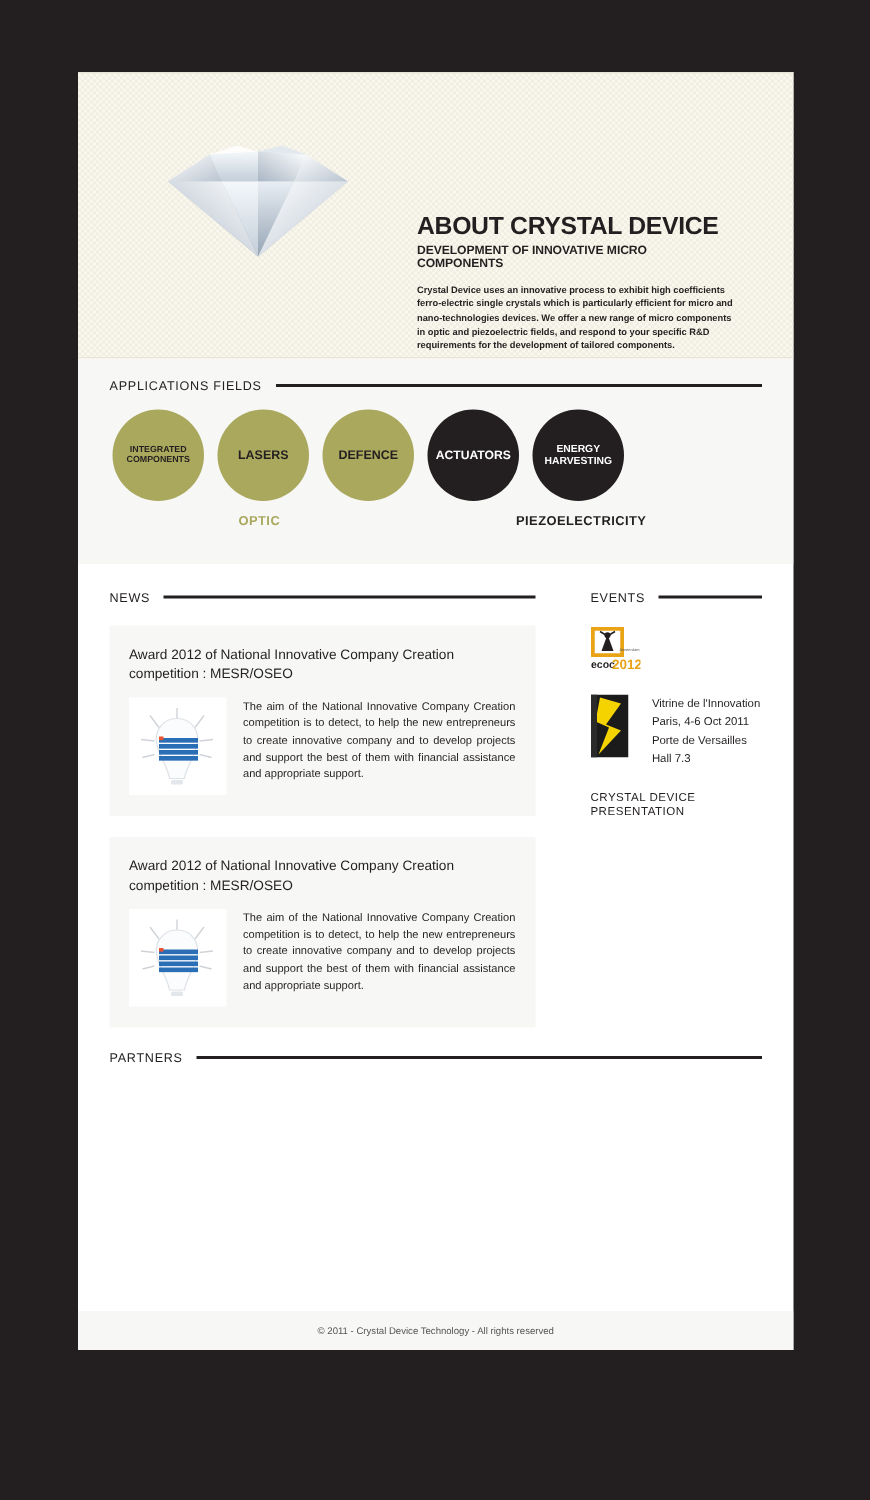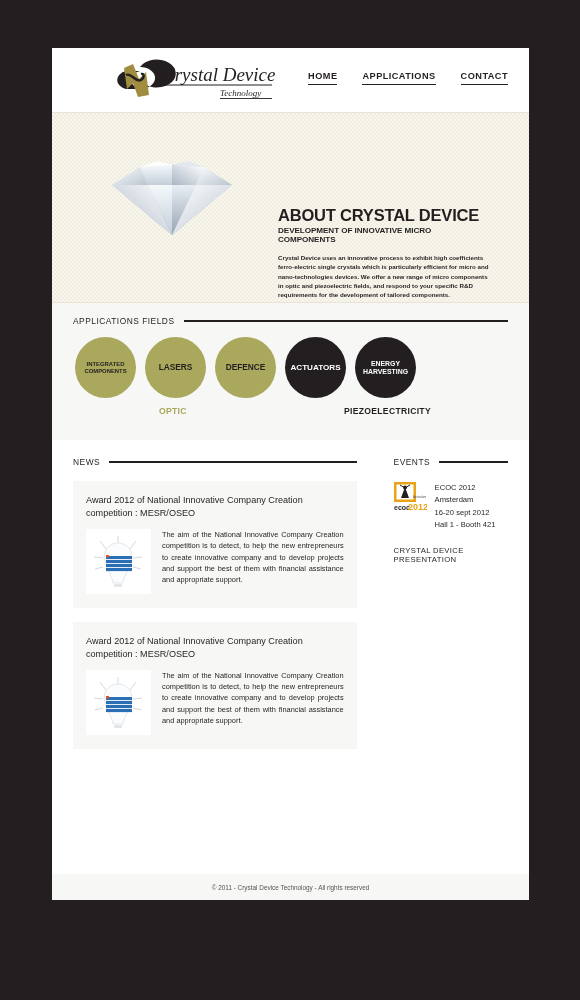--- a/index.html
+++ b/index.html
@@ -262,39 +262,20 @@
   .footer span {
     font-size: 6.4px;
     color: #555;
   }
 </style>
 </head>
 <body>
 
 <div class="page">
 
-  <div class="header">
-    <div class="logo">
-      <svg width="175" height="42" viewBox="0 0 175 42">
-        <path d="M40 21 A19 14 0 1 0 40 8 A13 9.5 0 1 1 40 30 Z" fill="#231f20"></path>
-        <path d="M26 12 A13 9.5 0 0 0 26 30 L40 30 A13 9.5 0 0 1 40 12 Z" fill="#231f20"></path>
-        <path d="M24 9 L33 5 L39 20 L46 13 L49 36 L38 38 L33 24 L27 30 Z" fill="#a08d3f"></path>
-        <path d="M26 16 C31 13, 36 24, 41 21 C45 18, 44 14, 41 15" stroke="#231f20" stroke-width="2.4" fill="none"></path>
-        <text x="62" y="22" font-family="'Liberation Serif', serif" font-size="19" font-style="italic" fill="#231f20">Crystal Device</text>
-        <line x1="62" y1="26" x2="172" y2="26" stroke="#231f20" stroke-width="1.1"></line>
-        <text x="120" y="37" font-family="'Liberation Serif', serif" font-size="9" font-style="italic" fill="#231f20">Technology</text>
-        <line x1="120" y1="39.5" x2="172" y2="39.5" stroke="#231f20" stroke-width="0.9"></line>
-      </svg>
-    </div>
-    <div class="nav">
-      <a href="#">HOME</a>
-      <a href="#">APPLICATIONS</a>
-      <a href="#">CONTACT</a>
-    </div>
-  </div>
 
   <div class="hero">
     <div class="hero-diamond">
       <svg width="140" height="110" viewBox="0 0 140 110">
         <defs>
           <linearGradient id="g1" x1="0" y1="0" x2="1" y2="1">
             <stop offset="0%" stop-color="#ffffff"></stop>
               <stop offset="100%" stop-color="#b9c4d0"></stop>
           </linearGradient>
           <linearGradient id="g2" x1="0" y1="0" x2="0" y2="1">
@@ -436,32 +417,48 @@
               <rect x="2.5" y="2.5" width="17" height="15" fill="#ffffff"></rect>
               <path d="M7 16 L11 5 L15 16 Z" fill="#231f20"></path>
               <circle cx="11" cy="5.5" r="2" fill="#231f20"></circle>
               <line x1="11" y1="6" x2="6" y2="3" stroke="#231f20" stroke-width="1"></line>
               <line x1="11" y1="6" x2="16" y2="3" stroke="#231f20" stroke-width="1"></line>
               <text x="0" y="27.5" font-family="'Liberation Sans', sans-serif" font-size="7" font-weight="700" fill="#231f20">ecoc</text>
               <text x="14" y="28" font-family="'Liberation Sans', sans-serif" font-size="9" font-weight="700" fill="#e8a317">2012</text>
               <text x="19" y="16" font-family="'Liberation Sans', sans-serif" font-size="2.6" fill="#5a5a5a">Amsterdam</text>
             </svg>
           </div>
+        </div>
+
+        <div class="event">
+          <div class="event-icon">
+            <svg width="25" height="42" viewBox="0 0 25 42">
+              <rect x="0" y="0" width="25" height="42" fill="#1b1b1b"></rect>
+              <path d="M6 2 L20 6 L10 20 L20 24 L5 40 L12 22 L3 18 Z" fill="#f5d300"></path>
+              <rect x="0" y="0" width="4" height="42" fill="#2a2a2a"></rect>
+            </svg>
+          </div>
           <div class="event-info">
-            <div>ECOC 2012</div>
-            <div>Amsterdam</div>
-            <div>16-20 sept 2012</div>
-            <div>Hall 1 - Booth 421</div>
+            <div>Vitrine de l'Innovation</div>
+            <div>Paris, 4-6 Oct 2011</div>
+            <div>Porte de Versailles</div>
+            <div>Hall 7.3</div>
           </div>
         </div>
-
       </div>
 
       <div class="presentation-head">CRYSTAL DEVICE PRESENTATION</div>
     </div>
   </div>
 
+  <div class="partners">
+    <div class="sec-head">
+      <span class="lbl">PARTNERS</span>
+      <span class="rule"></span>
+    </div>
+    <div class="partners-body"></div>
+  </div>
 
   <div class="footer">
     <span>© 2011 - Crystal Device Technology - All rights reserved</span>
   </div>
 
 </div>
 
 </body></html>

